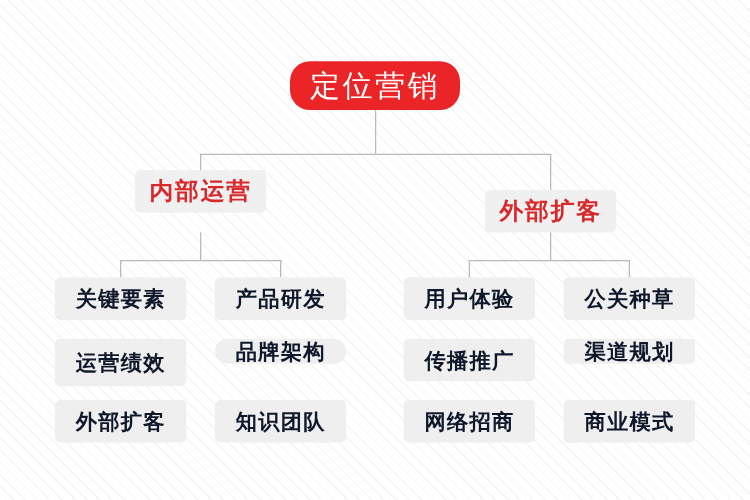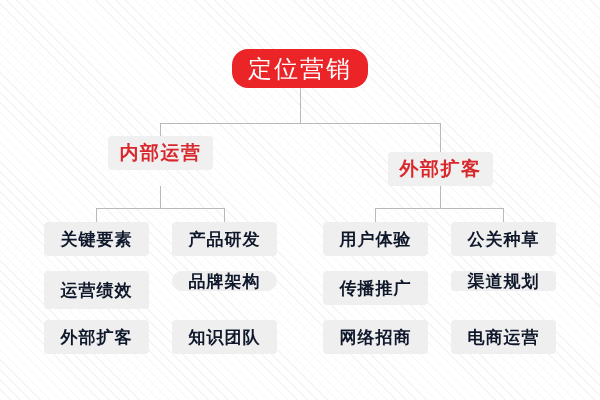--- a/index.html
+++ b/index.html
@@ -108,15 +108,15 @@
   <div class="node node-leaf" style="left:44px; top:320px; width:105px; height:34px;">外部扩客</div>
   <div class="node node-leaf" style="left:172px; top:320px; width:105px; height:34px;">知识团队</div>
 
   <div class="node node-leaf" style="left:451px; top:222px; width:105px; height:34px;">公关种草</div>
   <div class="node node-leaf" style="left:323px; top:222px; width:105px; height:34px;">用户体验</div>
 
   <div class="node node-leaf" style="left:323px; top:271px; width:105px; height:34px;">传播推广</div>
   <div class="node node-leaf" style="left:451px; top:271px; width:105px; height:20px;">渠道规划</div>
 
   <div class="node node-leaf" style="left:323px; top:320px; width:105px; height:34px;">网络招商</div>
-  <div class="node node-leaf" style="left:451px; top:320px; width:105px; height:34px;">电商运营</div>
+  <div class="node node-leaf" style="left:451px; top:320px; width:105px; height:34px;">商业模式</div>
 
 </div>
 
 </body></html>

